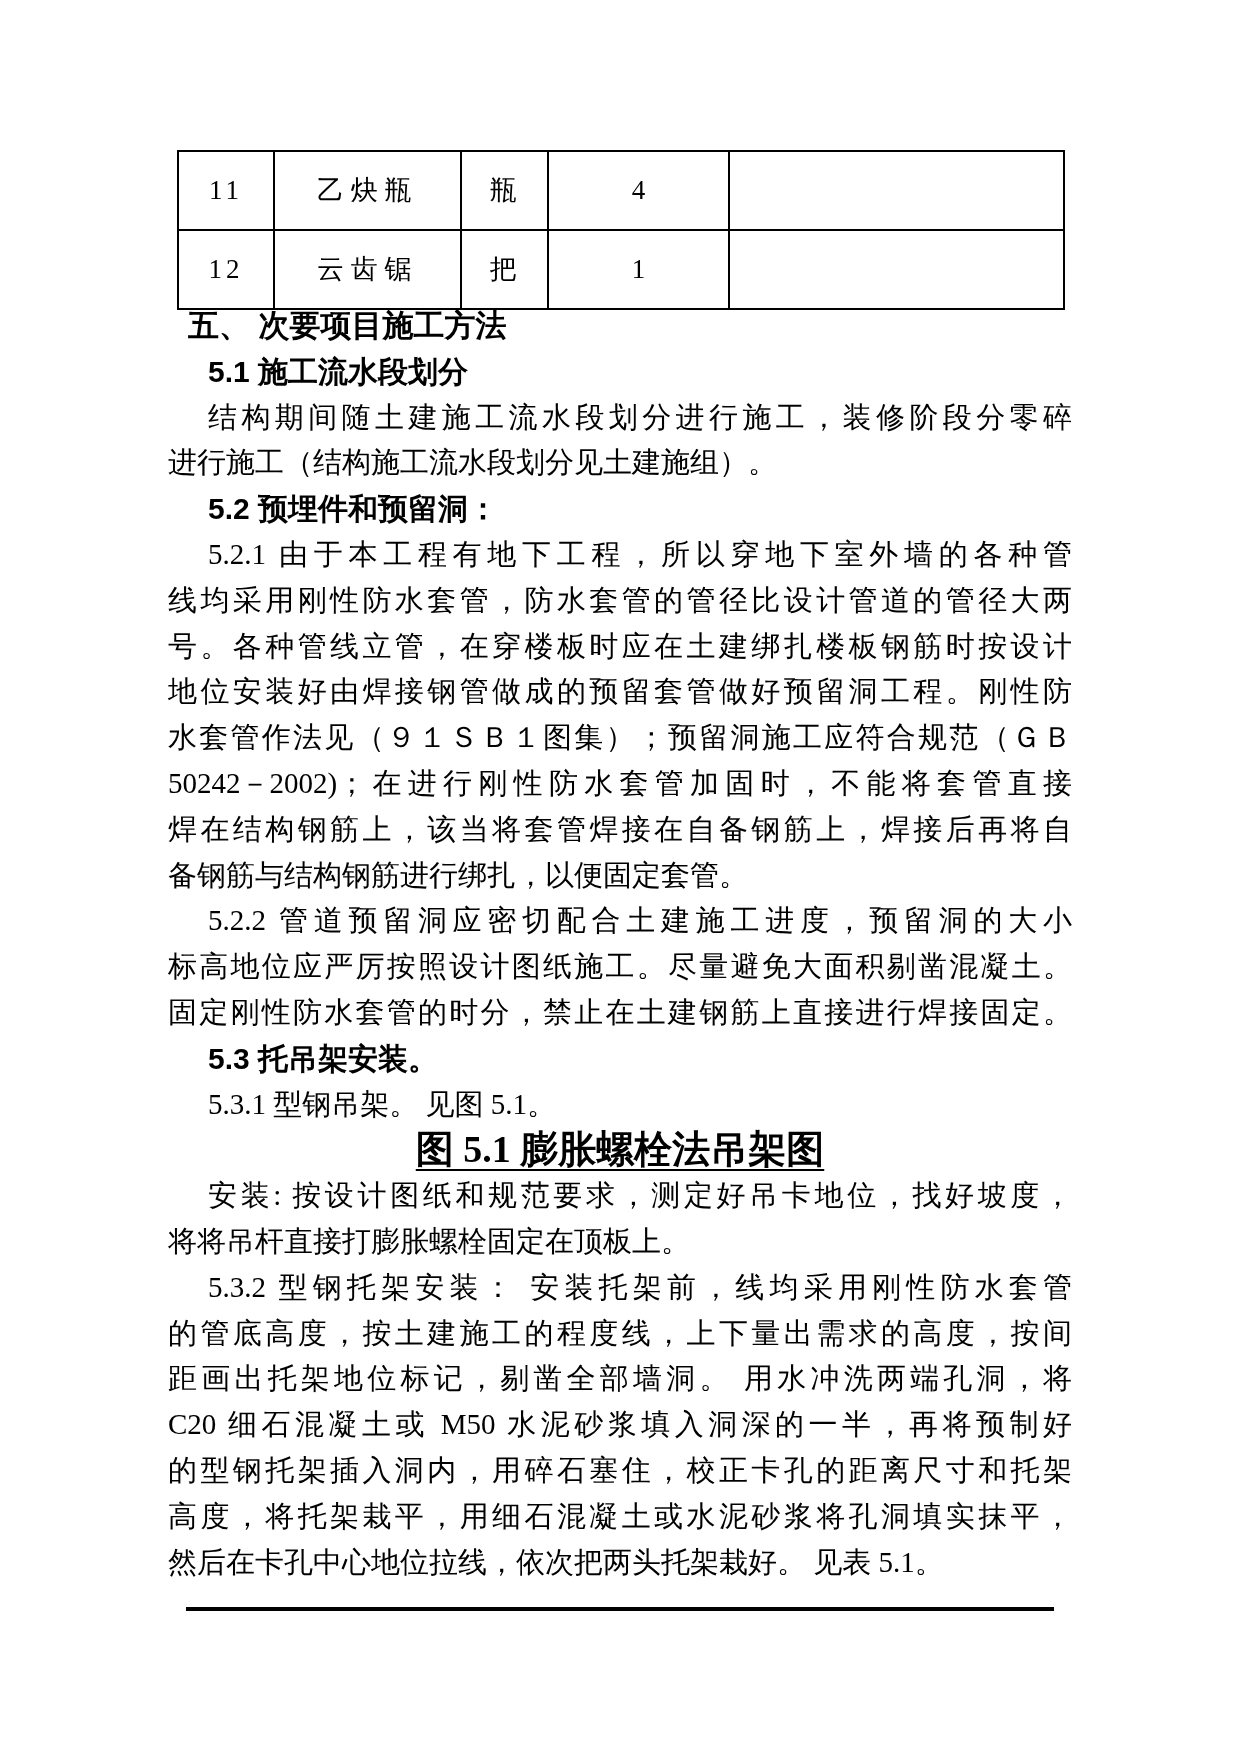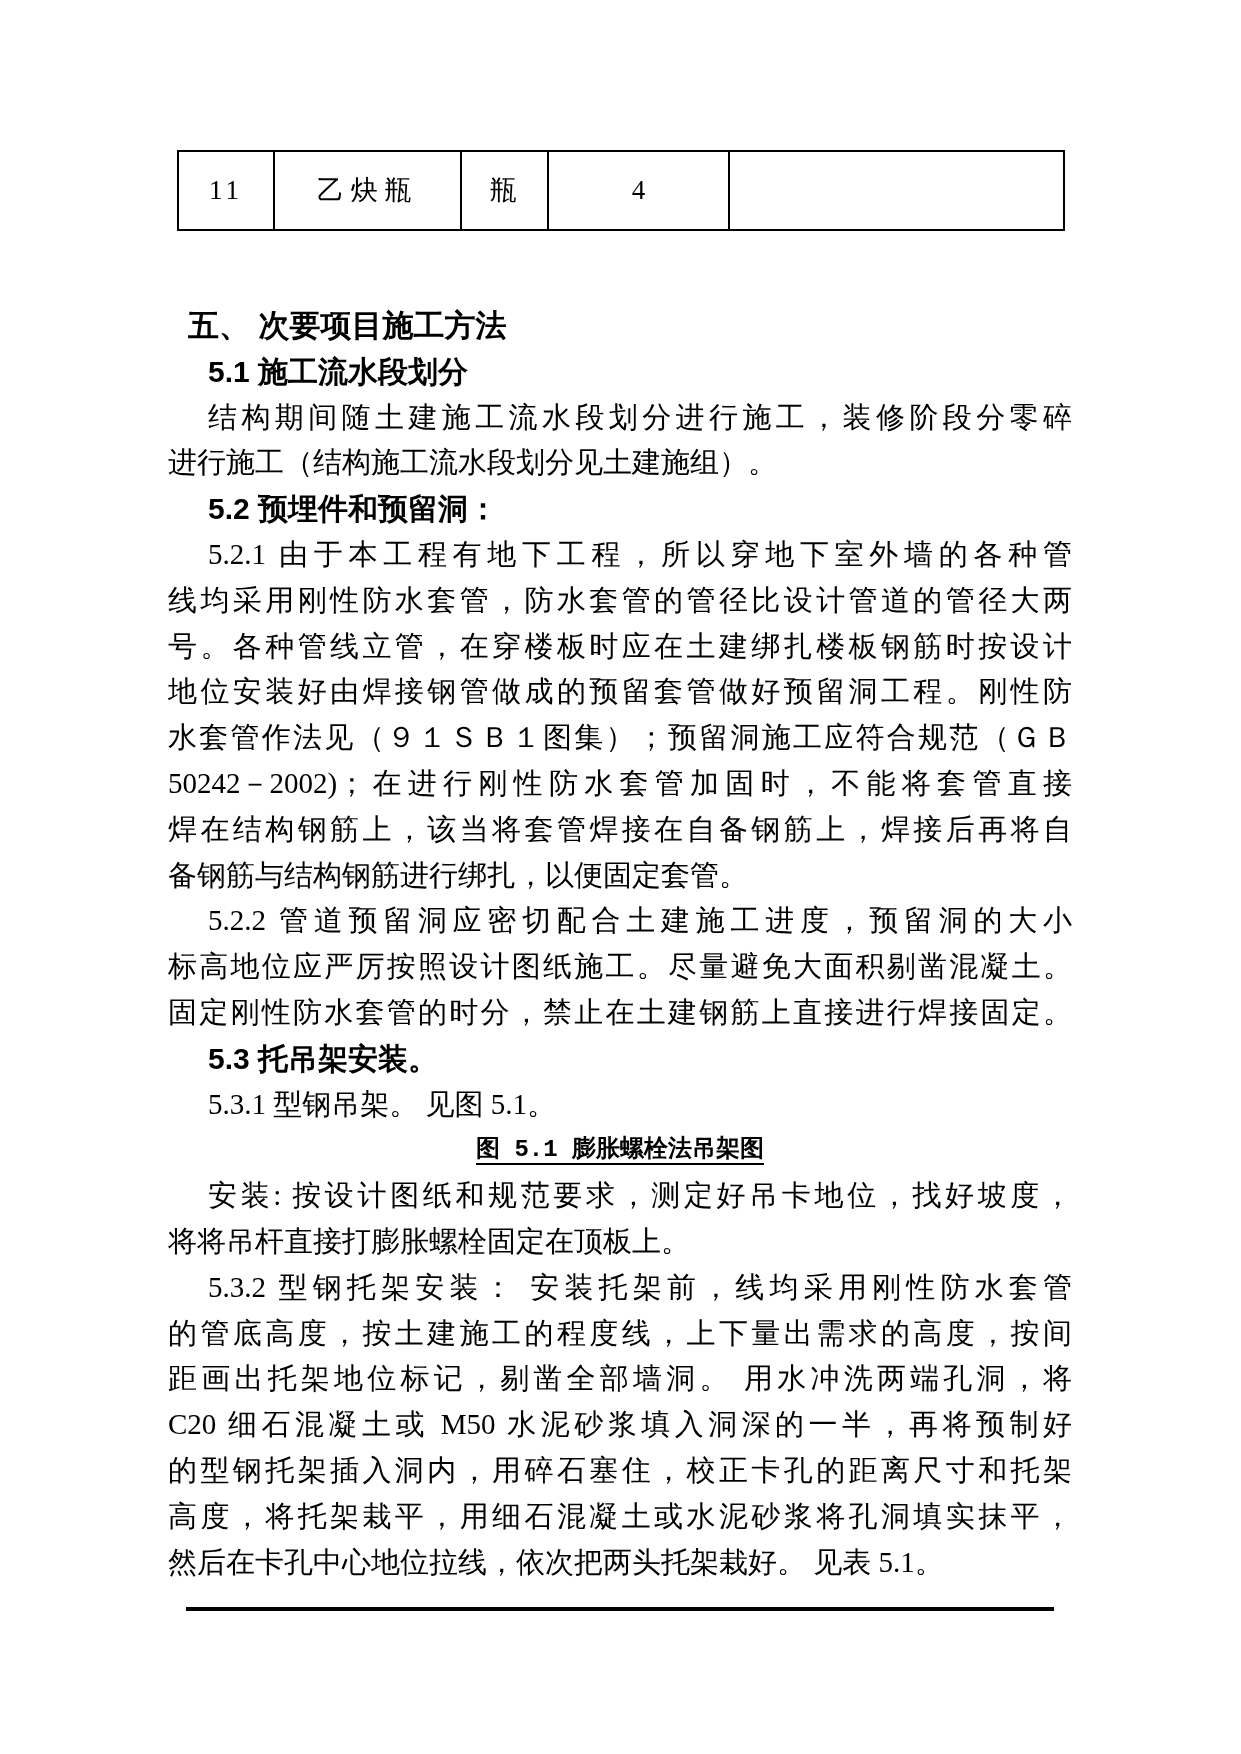--- a/index.html
+++ b/index.html
@@ -46,23 +46,23 @@
   .block.indent{text-indent:40px;}
   .block.h1{
     font-weight:bold;font-size:31px;margin-left:20px;
     font-family:"Liberation Sans","DejaVu Sans",sans-serif;
   }
   .block.h2{
     font-weight:bold;font-size:30px;margin-left:40px;
     font-family:"Liberation Sans","DejaVu Sans",sans-serif;
   }
   .block.caption{
-    font-weight:bold;font-size:24px;
+    font-weight:bold;font-size:38px;
     text-align:center;text-indent:0;
-    font-family:Liberation Mono, monospace;
+    font-family:Liberation Serif, serif;
   }
   .block.caption span{
     text-decoration:underline;
     text-decoration-thickness:2px;
     text-underline-offset:7px;
   }
   
   .footer-rule{
     position:absolute;left:186px;top:1607px;
     width:868px;height:4px;background:#000;
@@ -80,20 +80,27 @@
         <col style="width: 87px;">
         <col style="width: 181px;">
         <col style="width: 335px;">
       </colgroup>
     <tbody id="equip-body">
         <tr>
           <td class="c-no">11</td>
           <td class="c-name">乙炔瓶</td>
           <td class="c-unit">瓶</td>
           <td class="c-qty">4</td>
+          <td class="c-note"></td>
+        </tr>
+        <tr>
+          <td class="c-no">12</td>
+          <td class="c-name">云齿锯</td>
+          <td class="c-unit">把</td>
+          <td class="c-qty">1</td>
           <td class="c-note"></td>
         </tr>
       </tbody>
   </table>
 
   <div class="content" id="content">
       <div class="block h1">五、 次要项目施工方法</div>
       <div class="block h2">5.1 施工流水段划分</div>
       <div class="block  justify indent">结构期间随土建施工流水段划分进行施工，装修阶段分零碎</div>
       <div class="block ">进行施工（结构施工流水段划分见土建施组）。</div>

